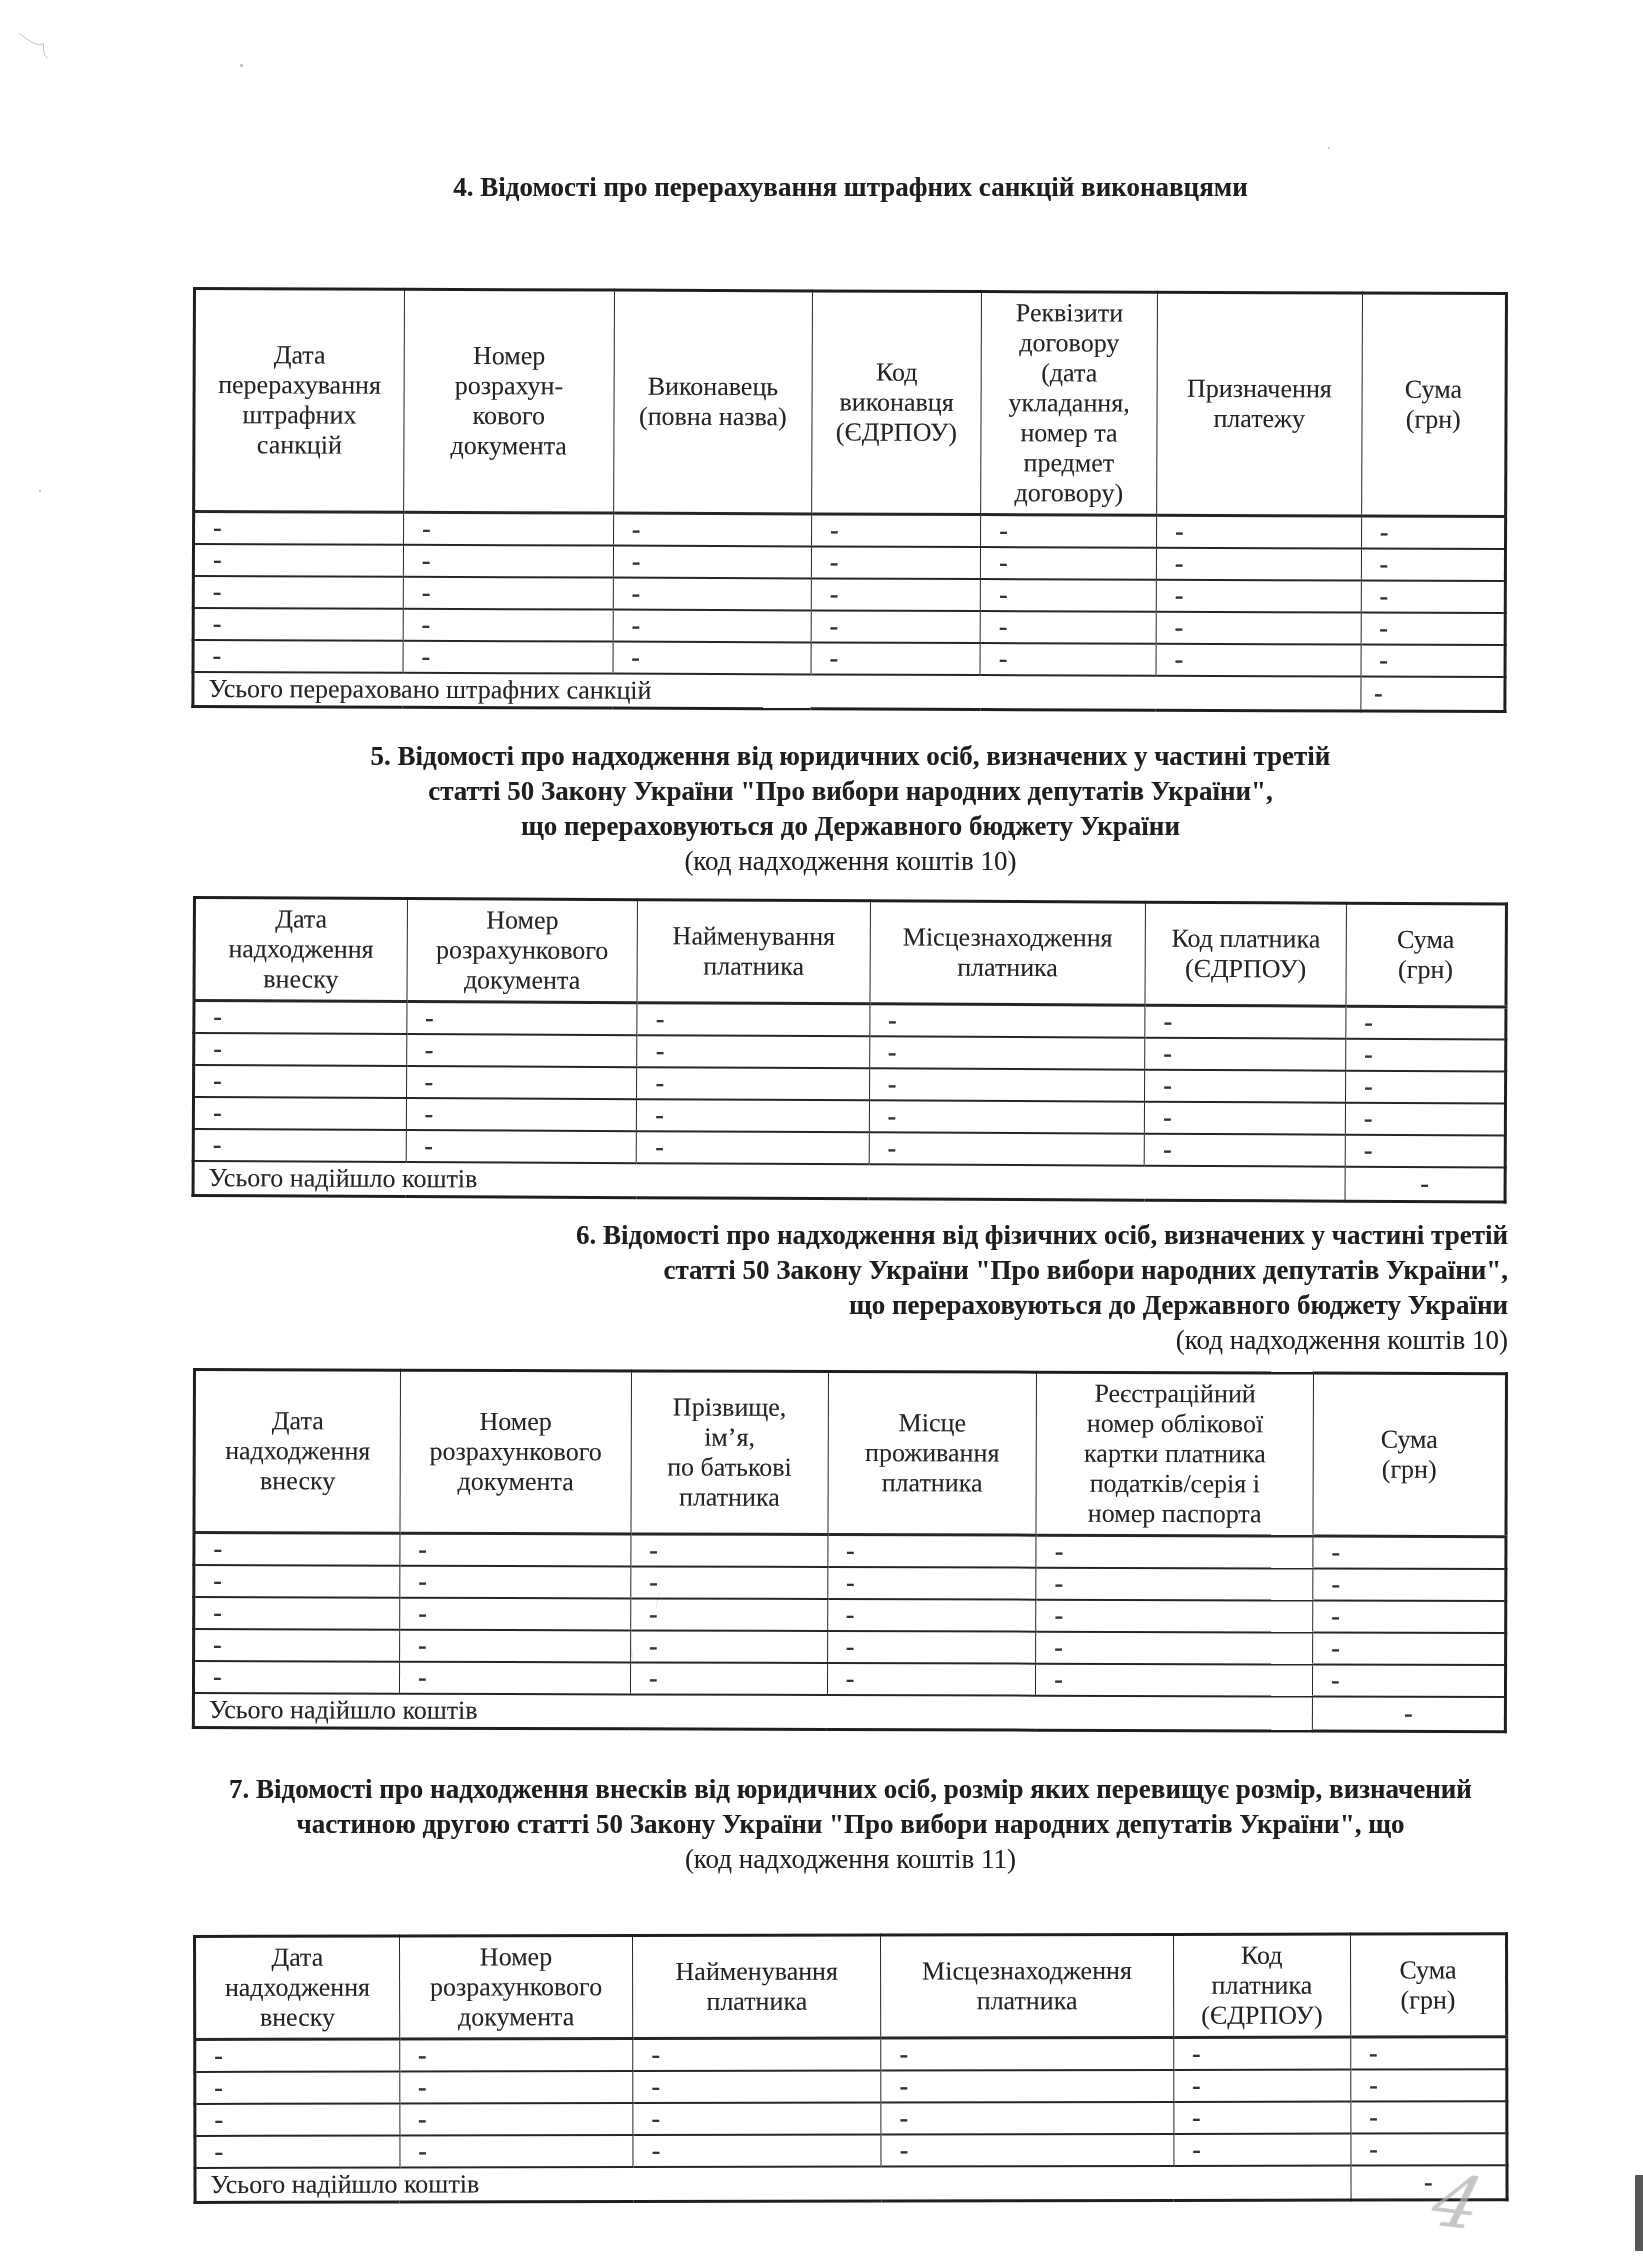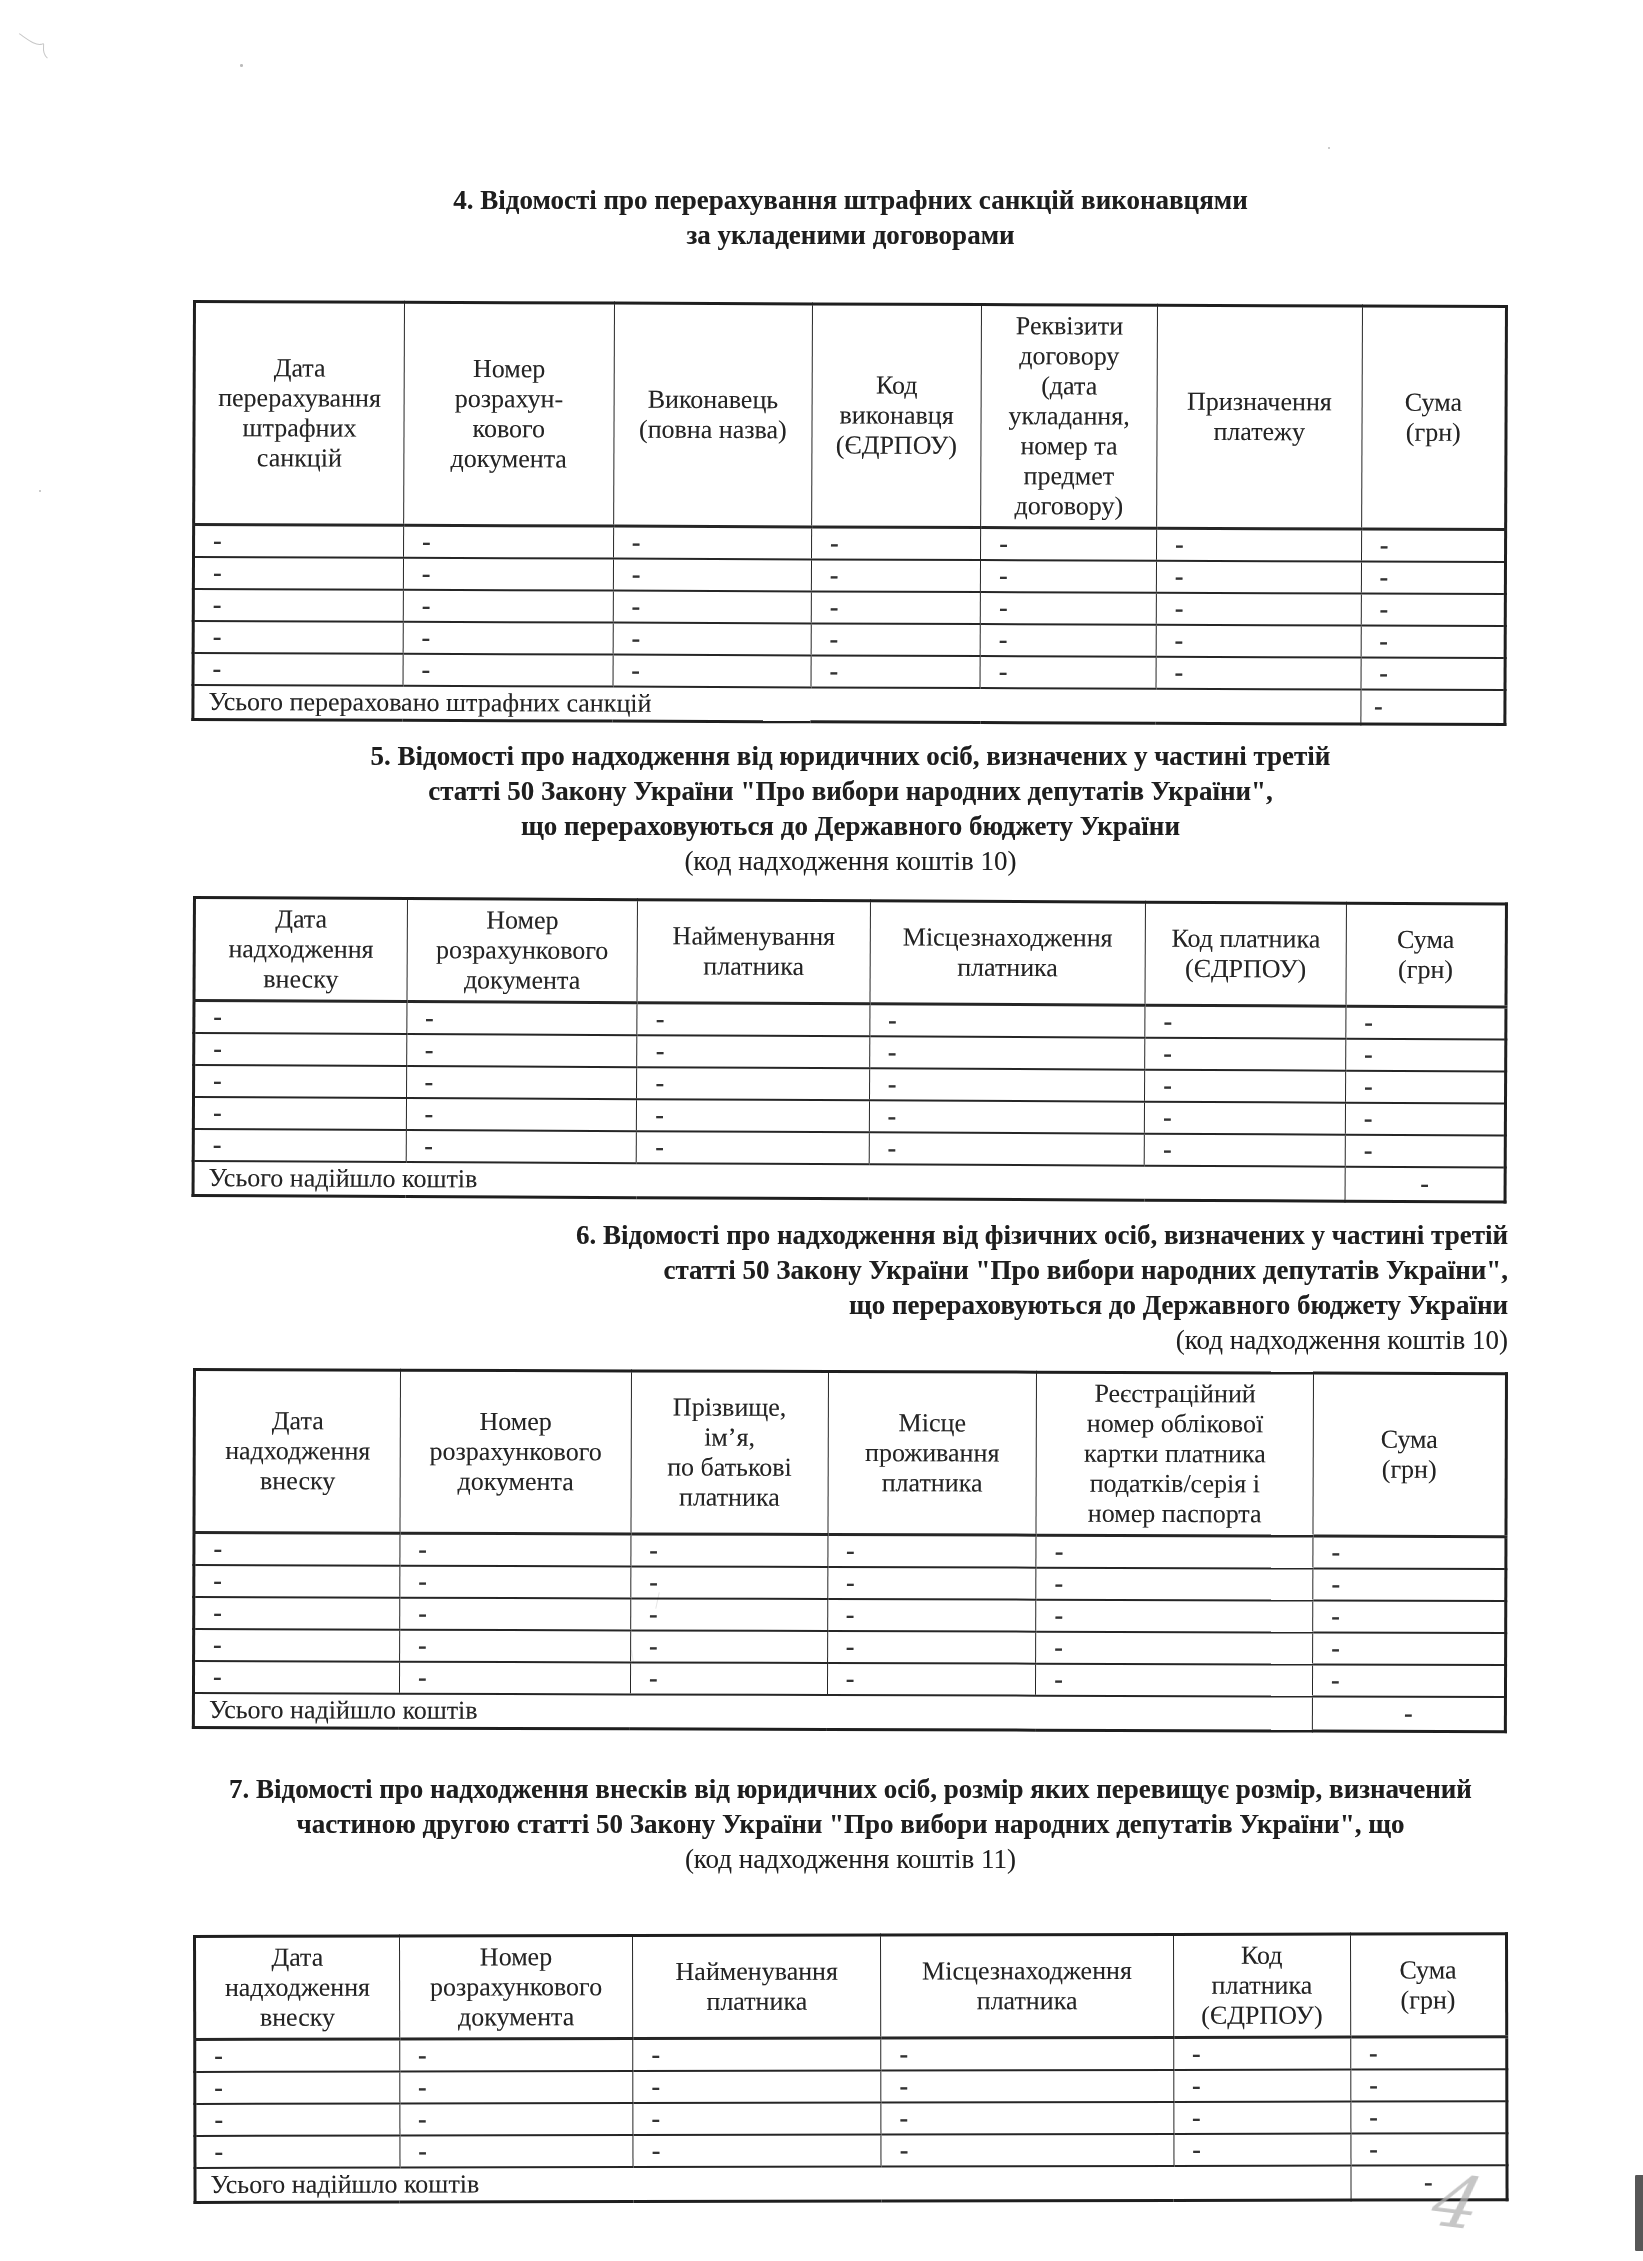--- a/index.html
+++ b/index.html
@@ -5,21 +5,21 @@
   html,body{margin:0;padding:0;background:#e8e8e8;}
   .sheet{
     position:relative;
     width:1644px;height:2261px;
     background:#ffffff;
     font-family:"Liberation Serif", serif;
     color:#222;
     overflow:hidden;
   }
   .form-section{position:absolute;left:193px;width:1315px;}
-  .sec-4{top:183px;}  .sec-4 .section-title{height:117px;}
+  .sec-4{top:170px;}  .sec-4 .section-title{height:117px;}
   .sec-5{top:739px;} .sec-5 .section-title{height:157px;}
   .sec-6{top:1218px;} .sec-6 .section-title{height:150px;text-align:right;}
   .sec-7{top:1772px;} .sec-7 .section-title{height:163px;}
 
   .section-title{text-align:center;}
   .title-line{
     font-size:27px;line-height:35px;font-weight:bold;
     color:#1e1e1e;text-shadow:0 0 0.6px rgba(30,30,30,.35);
   }
   .code-line{font-weight:normal;text-shadow:0 0 0.5px rgba(30,30,30,.3);}
@@ -93,21 +93,20 @@
   <div class="speck speck-a"></div>
   <div class="speck speck-b"></div>
   <div class="speck speck-c"></div>
   <div class="speck speck-d"></div>
   <div class="speck speck-e"></div>
 
   <div id="sections-root">
       <section class="form-section sec-4">
         <div class="section-title">
           <div class="title-line">4. Відомості про перерахування штрафних санкцій виконавцями</div>
-          <div class="title-line">за укладеними договорами</div>
         </div>
         <table class="doc-table">
           <colgroup>
             <col style="width: 16%;">
             <col style="width: 16%;">
             <col style="width: 15.1%;">
             <col style="width: 12.9%;">
             <col style="width: 13.4%;">
             <col style="width: 15.6%;">
             <col style="width: 11%;">

